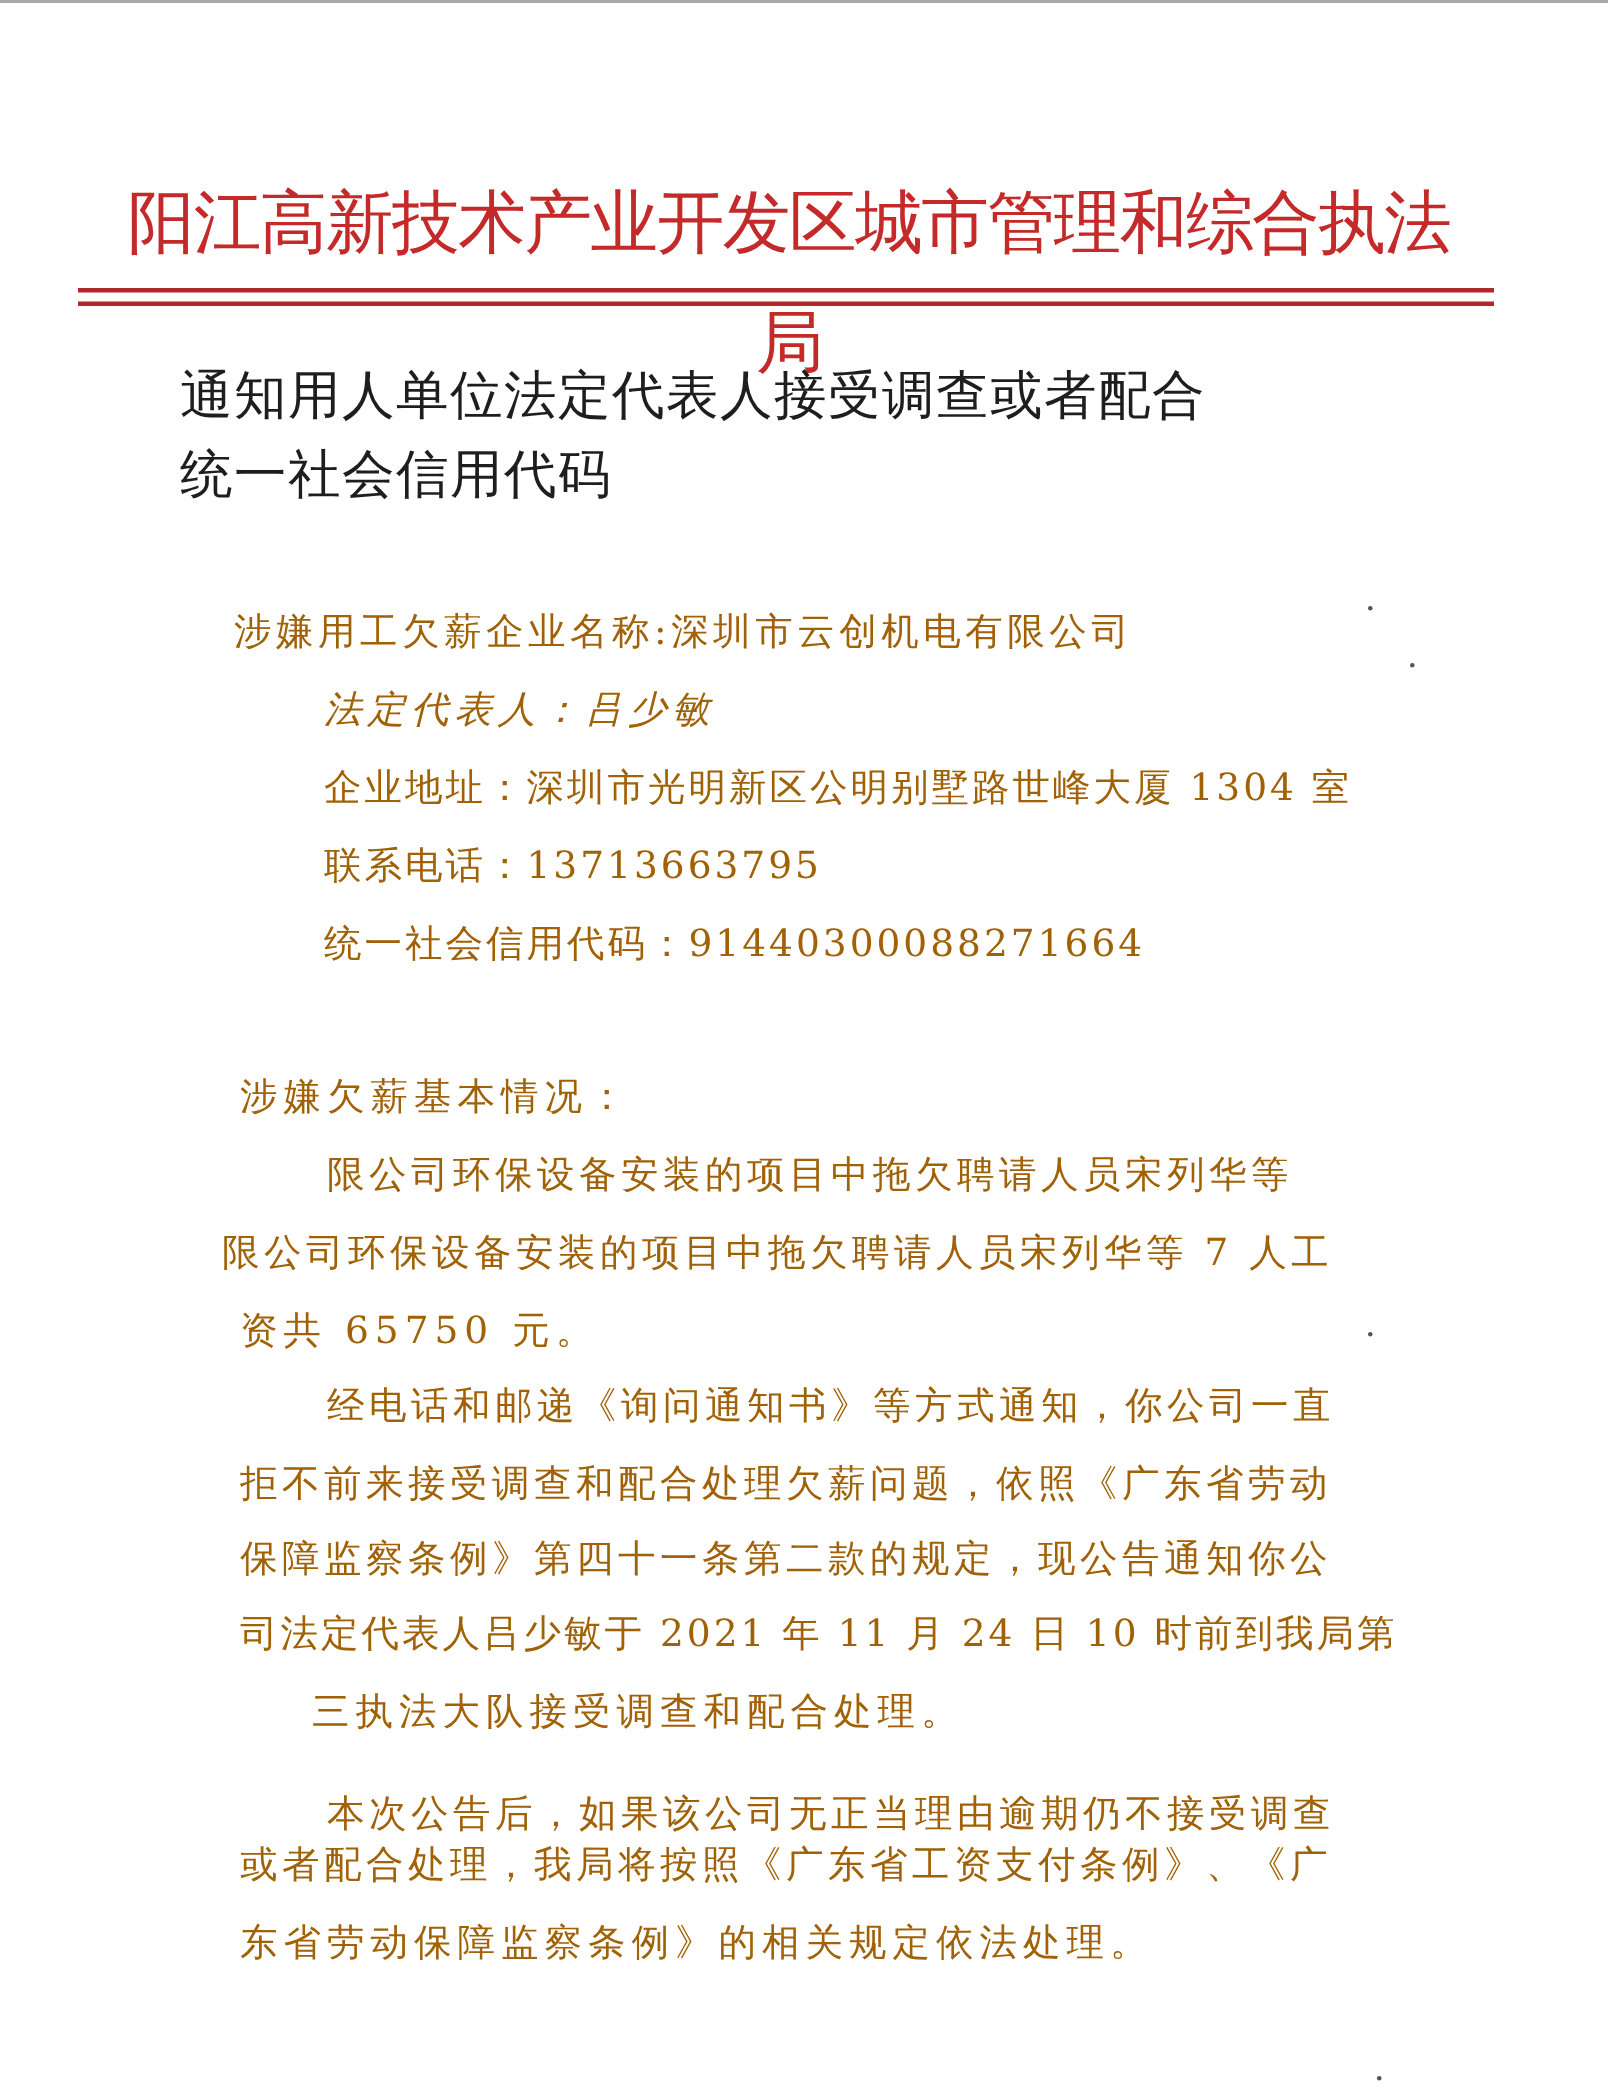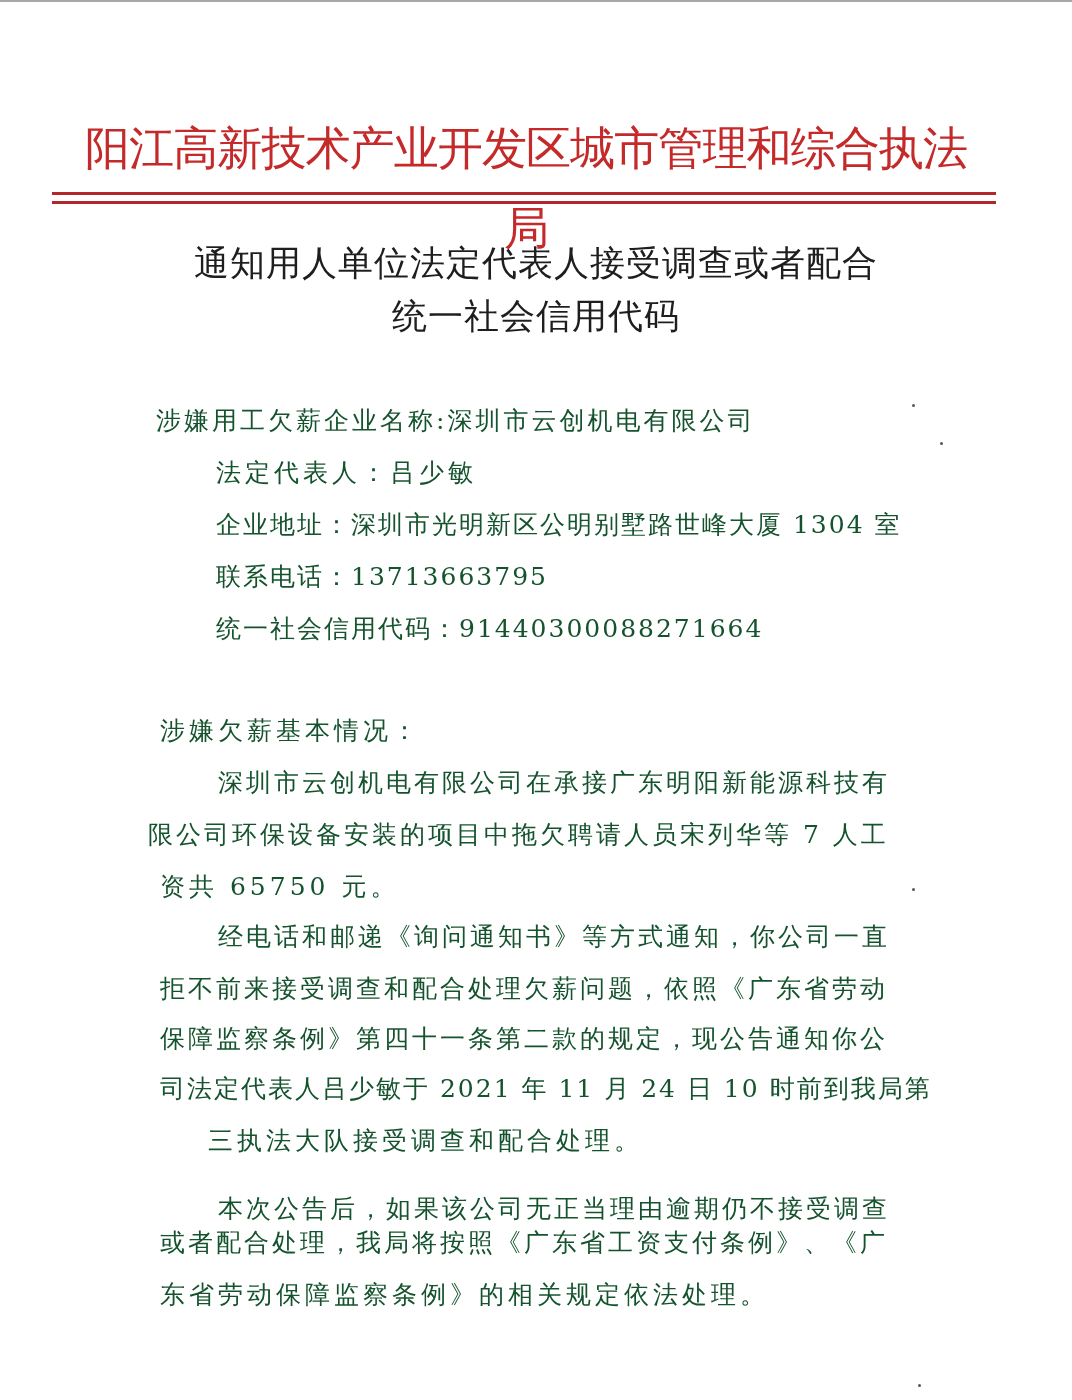--- a/index.html
+++ b/index.html
@@ -41,35 +41,34 @@
       width: 944px;
       background: #b3262a;
     }
     .rule-1 { top: 192px; height: 3px; }
     .rule-2 { top: 201px; height: 3px; }
 
     .doc-title {
       position: absolute;
       left: 120px;
       width: 832px;
-      text-align: center;
       font-family: "DejaVu Sans", "Liberation Sans", sans-serif;
       font-size: 35px;
       color: #1e1e1e;
       letter-spacing: 1px;
     }
     .doc-title.l1 { top: 240px; }
     .doc-title.l2 { top: 293px; }
 
     .line {
       position: absolute;
       white-space: nowrap;
       font-family: "DejaVu Serif", "Liberation Serif", serif;
       font-size: 25px;
-      color: #14532d;
+      color: #a16207;
       letter-spacing: 4px;
     }
     .field-label, .field-value { display: inline; }
 
     .speck {
       position: absolute;
       width: 3px; height: 3px;
       background: #555;
       border-radius: 50%;
     }
@@ -82,36 +81,36 @@
 <div class="org-header">阳江高新技术产业开发区城市管理和综合执法局</div>
 <div class="rule rule-1"></div>
 <div class="rule rule-2"></div>
 
 <div class="doc-title l1">通知用人单位法定代表人接受调查或者配合</div>
 <div class="doc-title l2">统一社会信用代码</div>
 
 <div class="line" style="left:156px; top:404px; letter-spacing:3px;">
   <span class="field-label">涉嫌用工欠薪企业名称:</span><span class="field-value">深圳市云创机电有限公司</span>
 </div>
-<div class="line" style="left:216px; top:456px;">
+<div class="line" style="left:216px; top:456px;font-style:italic;">
   <span class="field-label">法定代表人：</span><span class="field-value">吕少敏</span>
 </div>
 <div class="line" style="left:216px; top:508px; letter-spacing:2px;">
   <span class="field-label">企业地址：</span><span class="field-value">深圳市光明新区公明别墅路世峰大厦 1304 室</span>
 </div>
 <div class="line" style="left:216px; top:560px; letter-spacing:2px;">
   <span class="field-label">联系电话：</span><span class="field-value">13713663795</span>
 </div>
 <div class="line" style="left:216px; top:612px; letter-spacing:2px;">
   <span class="field-label">统一社会信用代码：</span><span class="field-value">91440300088271664</span>
 </div>
 
 <div class="line" style="left:160px; top:714px;">涉嫌欠薪基本情况：</div>
 
-<div class="line" style="left:218px; top:766px; letter-spacing:3px;">深圳市云创机电有限公司在承接广东明阳新能源科技有</div>
+<div class="line" style="left:218px; top:766px; letter-spacing:3px;">限公司环保设备安装的项目中拖欠聘请人员宋列华等</div>
 <div class="line" style="left:148px; top:818px; letter-spacing:3px;">限公司环保设备安装的项目中拖欠聘请人员宋列华等 7 人工</div>
 <div class="line" style="left:160px; top:870px;">资共 65750 元。</div>
 
 <div class="line" style="left:218px; top:920px; letter-spacing:3px;">经电话和邮递《询问通知书》等方式通知，你公司一直</div>
 <div class="line" style="left:160px; top:972px; letter-spacing:3px;">拒不前来接受调查和配合处理欠薪问题，依照《广东省劳动</div>
 <div class="line" style="left:160px; top:1022px; letter-spacing:3px;">保障监察条例》第四十一条第二款的规定，现公告通知你公</div>
 <div class="line" style="left:160px; top:1072px; letter-spacing:2px;text-align:right;">司法定代表人吕少敏于 2021 年 11 月 24 日 10 时前到我局第</div>
 <div class="line" style="left:160px; top:1124px;margin-left:48px;">三执法大队接受调查和配合处理。</div>
 
 <div class="line" style="left:218px; top:1172px; letter-spacing:3px;margin-top:20px;">本次公告后，如果该公司无正当理由逾期仍不接受调查</div>

